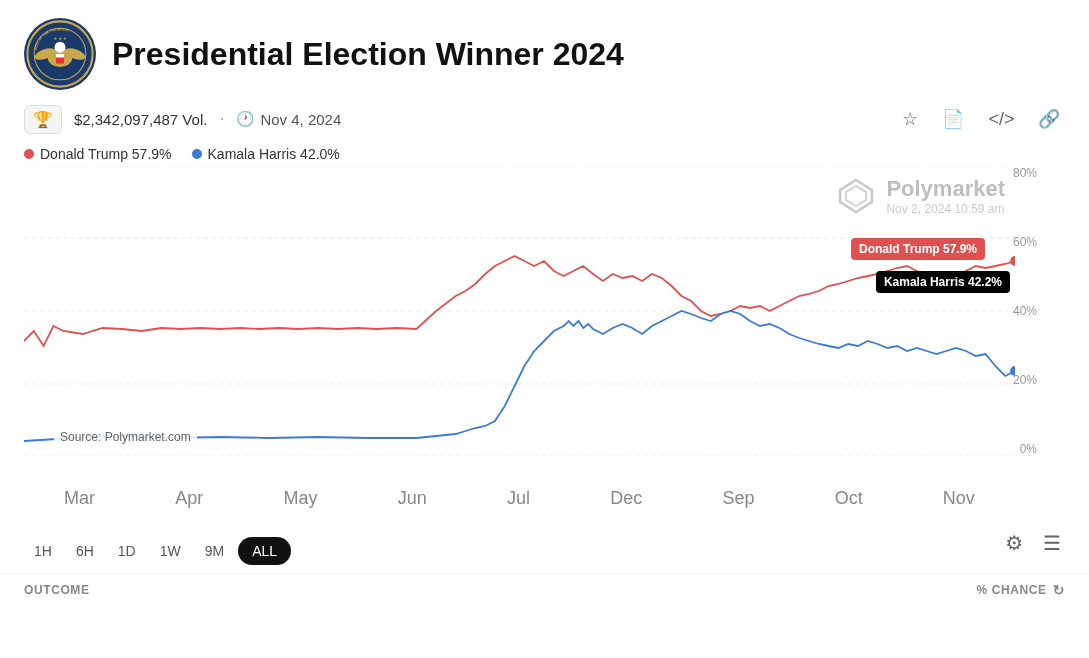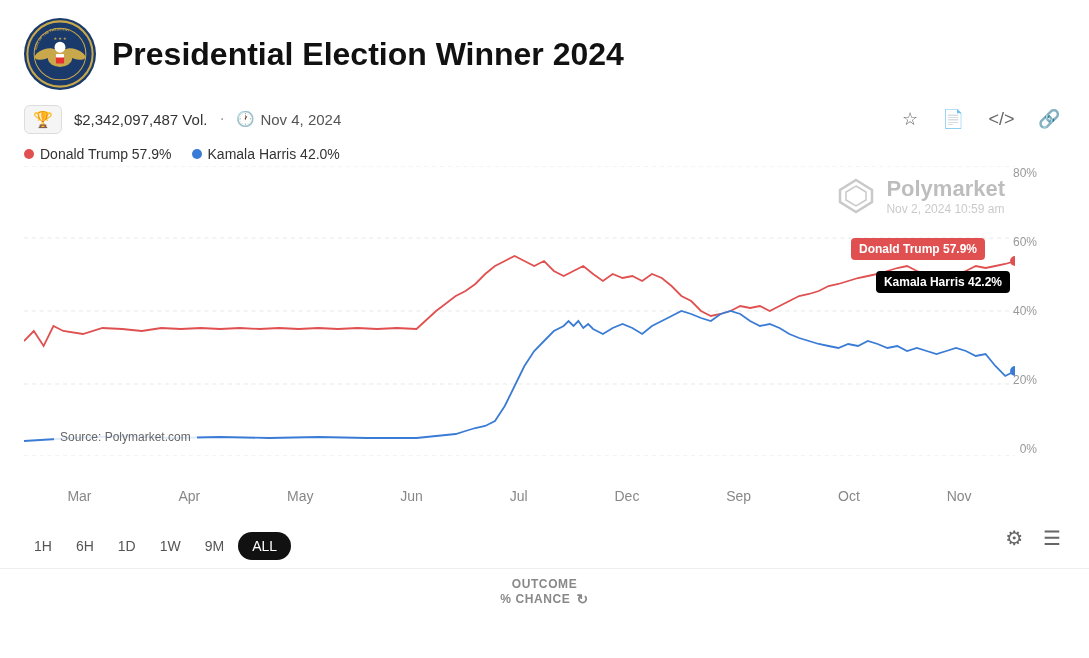--- a/index.html
+++ b/index.html
@@ -231,21 +231,20 @@
       display: flex;
       align-items: center;
       gap: 12px;
     }
     .bottom-bar {
       display: flex;
       align-items: center;
       justify-content: space-between;
       padding: 8px 24px;
       border-top: 1px solid #eee;
-      flex-direction: column;
     }
     .outcome-label {
       font-size: 12px;
       color: #888;
       letter-spacing: 0.05em;
       font-weight: 600;
     }
     .chance-label {
       font-size: 12px;
       color: #888;
@@ -521,21 +520,21 @@
         <span>0%</span>
       </div>
 
       <div class="trump-label">Donald Trump 57.9%</div>
       <div class="harris-label">Kamala Harris 42.2%</div>
 
       <div class="source-label">Source: Polymarket.com</div>
     </div>
   </div>
 
-  <div style="display:flex; justify-content:space-around; padding: 2px 24px 0 24px; width: calc(100% - 50px); font-size:14px; color:#888;text-align:right;">
+  <div style="display:flex; justify-content:space-around; padding: 2px 24px 0 24px; width: calc(100% - 50px); font-size:18px; color:#888;text-align:right;">
     <span>Mar</span>
     <span>Apr</span>
     <span>May</span>
     <span>Jun</span>
     <span>Jul</span>
     <span>Dec</span>
     <span>Sep</span>
     <span>Oct</span>
     <span>Nov</span>
   </div>

